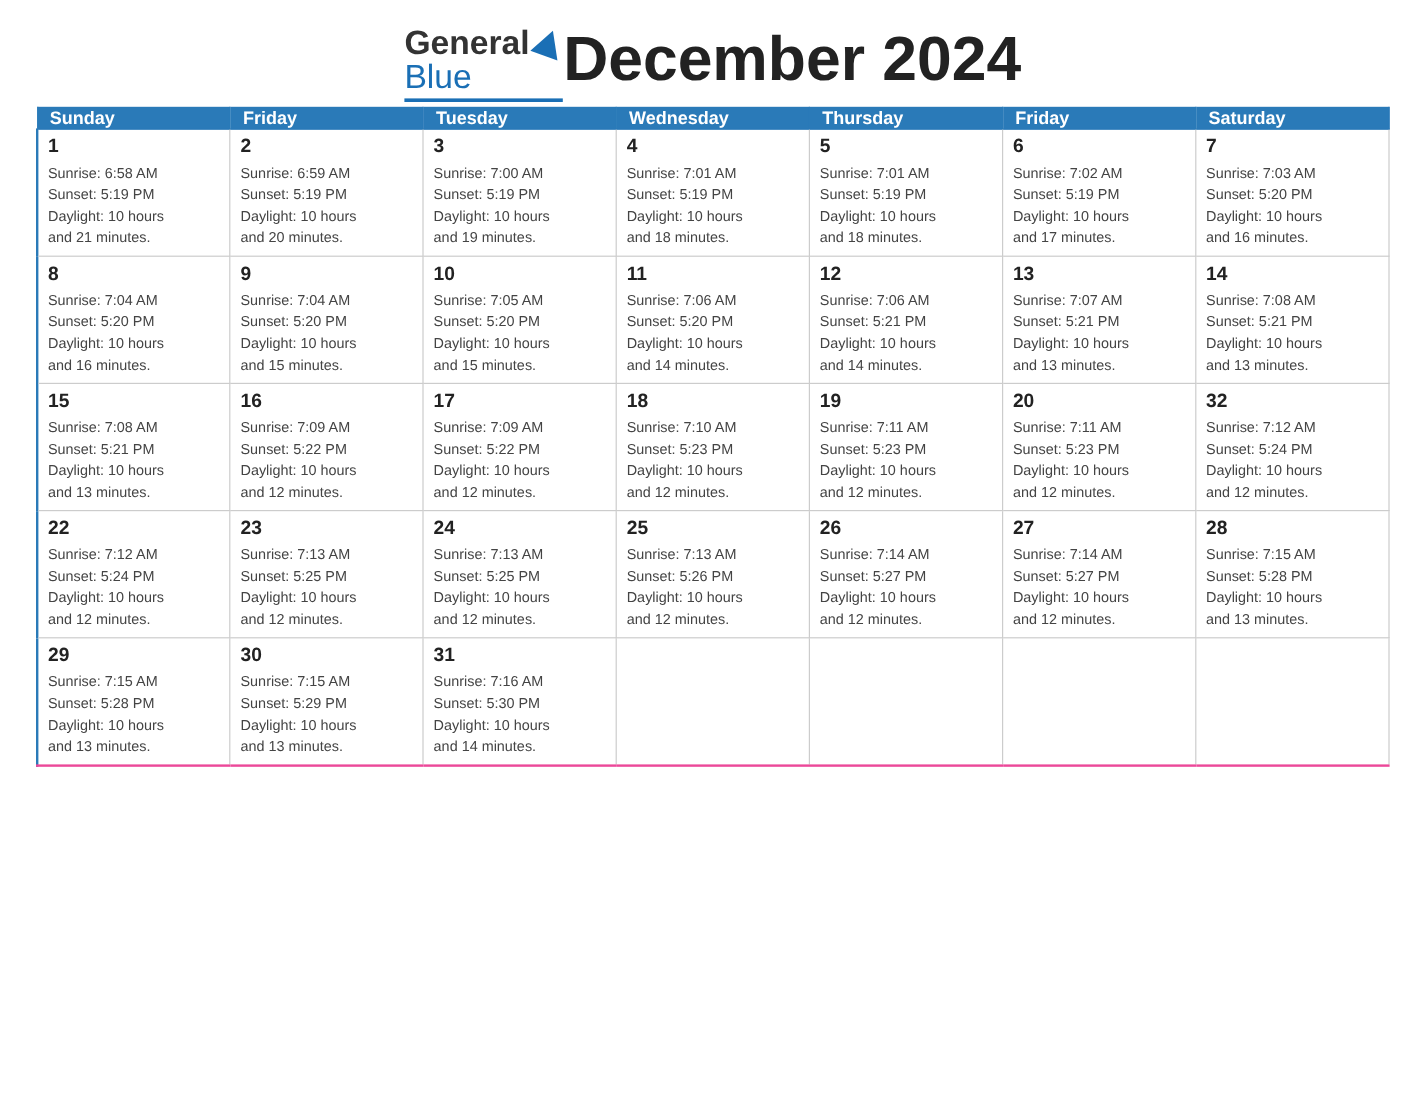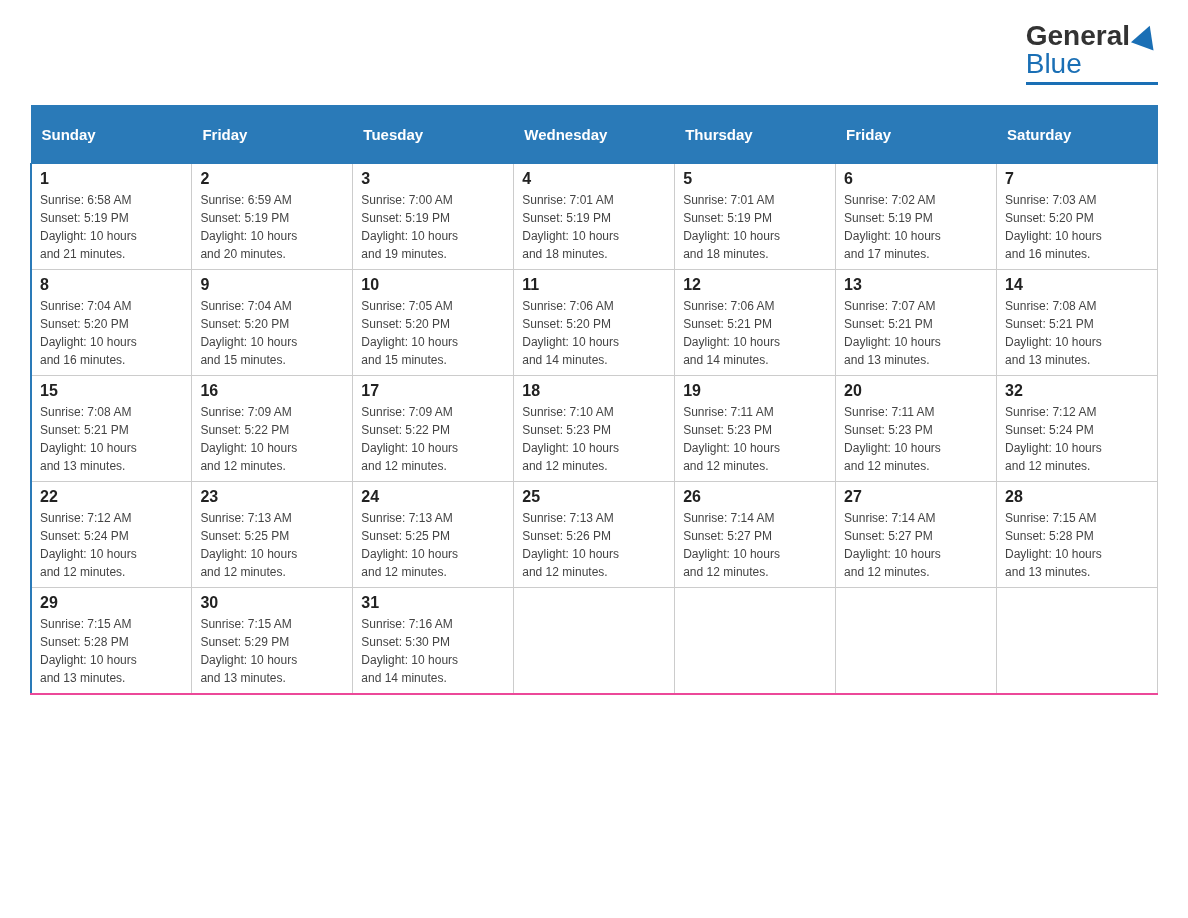--- a/index.html
+++ b/index.html
@@ -5,23 +5,23 @@
     * { box-sizing: border-box; margin: 0; padding: 0; }
     body {
       font-family: Arial, sans-serif;
       background: #fff;
       padding: 20px 30px;
       width: 1188px;
       min-height: 918px;
     }
     .header {
       display: flex;
-      justify-content: flex-end;
+      justify-content: center;
       align-items: flex-start;
-      margin-bottom: 20px;
+      margin-bottom: 4px;
     }
     .logo {
       display: flex;
       flex-direction: column;
       align-items: flex-start;
     }
     .logo-text {
       display: flex;
       align-items: center;
     }
@@ -70,21 +70,21 @@
     table {
       width: 100%;
       border-collapse: collapse;
       table-layout: fixed;
     }
     thead tr th {
       background-color: #2a7ab8;
       color: #fff;
       font-size: 15px;
       font-weight: bold;
-      padding: 20px 10px;
+      padding: 0 10px;
       text-align: left;
       border: 1px solid #2a7ab8;
     }
     tbody tr td {
       vertical-align: top;
       border: 1px solid #ccc;
       padding: 6px 8px;
       font-size: 12.5px;
       color: #333;
       height: 100px;
@@ -121,20 +121,21 @@
       <div class="logo-blue-part">
         <div class="logo-triangle"></div>
       </div>
     </div>
     <div style="display:flex; align-items:center; margin-top:-4px;">
       <span class="logo-blue-text">Blue</span>
     </div>
     <div class="logo-underline"></div>
   </div>
   <div class="title-section">
+    <div class="calendar-title">December 2024</div>
   </div>
 </div>
 
 <table>
   <thead>
     <tr>
       <th>Sunday</th>
       <th>Friday</th>
       <th>Tuesday</th>
       <th>Wednesday</th>

